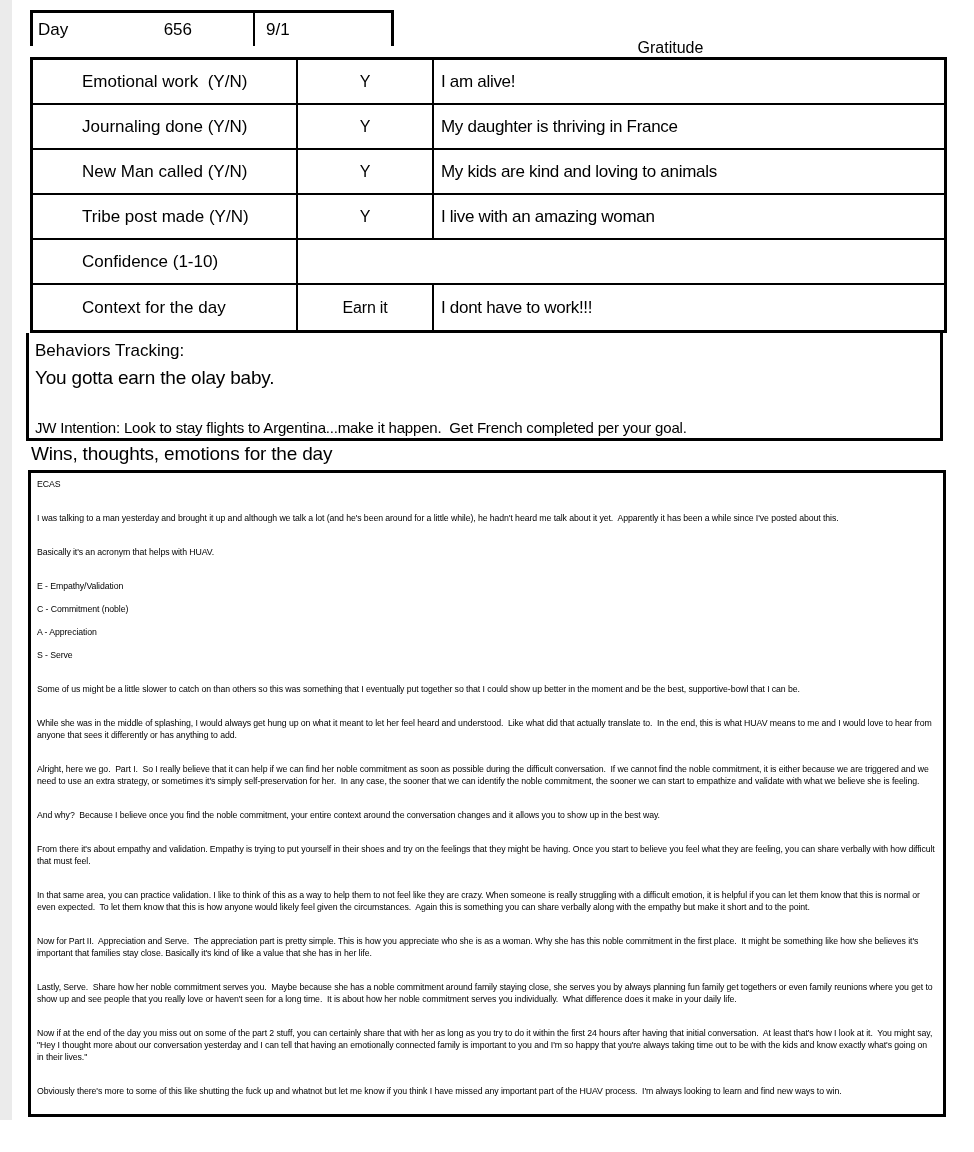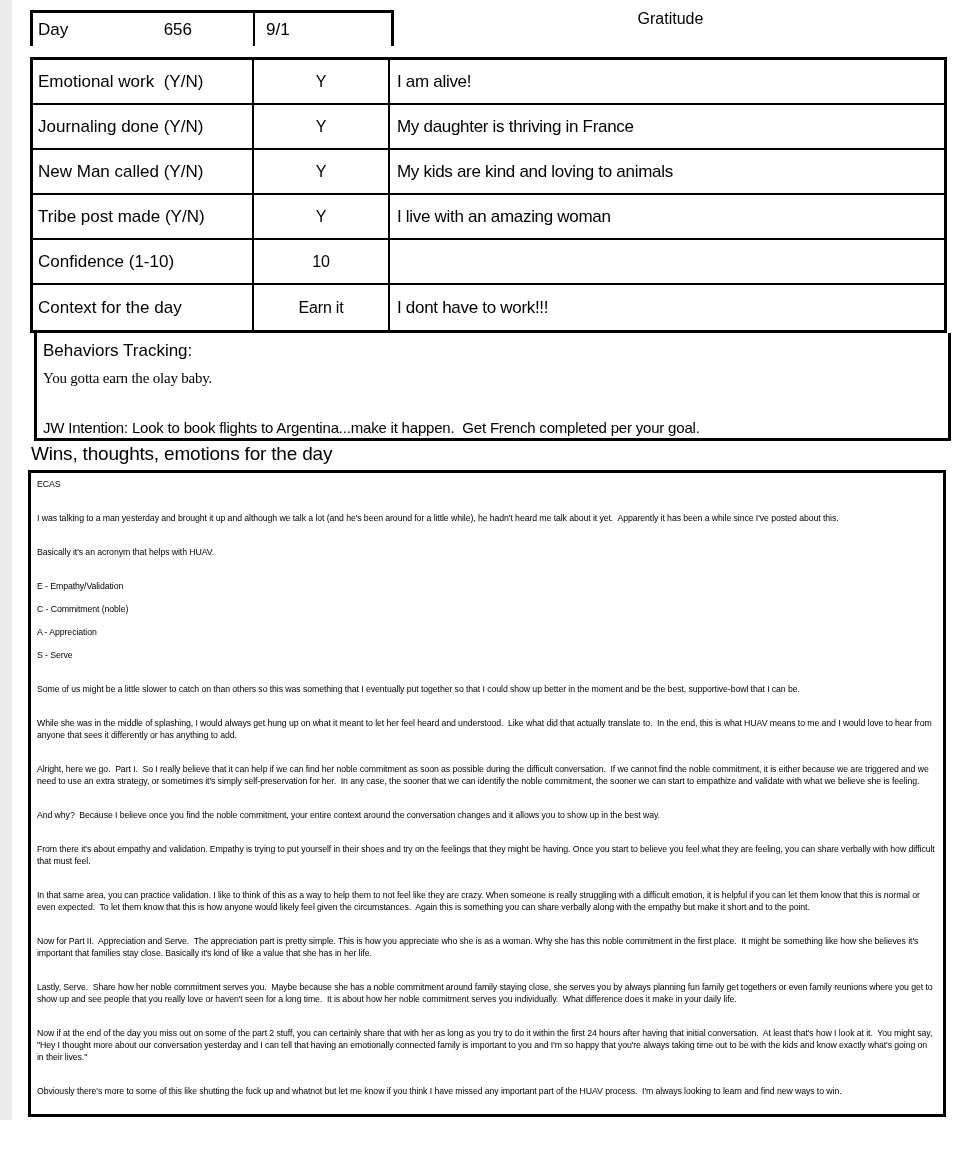--- a/index.html
+++ b/index.html
@@ -31,45 +31,45 @@
     padding-left: 5px; font-size: 17px; white-space: pre;
   }
   .hdr-day-value { margin-left: auto; margin-right: 61px; }
   .hdr-cell-date {
     flex: 1; display: flex; align-items: center; justify-content: flex-start;
     font-size: 17px;
   }
   .hdr-grat {
     position: absolute; left: 394px; top: 10px;
     width: 553px; height: 47px;
-    display: flex; align-items: flex-start; justify-content: center;
+    display: flex; align-items: flex-end; justify-content: center;
     font-size: 16px;
   }
   
   .rows {
     position: absolute; left: 30px; top: 57px;
     width: 917px;
     border: 3px solid #000;
   }
-  .row { display: flex; height: 45px; border-bottom: 2px solid #000; }
+  .row { display: flex; height: 45px; border-bottom: 2px solid #000; padding-left: 44px; }
   .row:last-child { border-bottom: none; }
   .cell { display: flex; align-items: center; white-space: pre-wrap; }
   .c1 { width: 221px; border-right: 2px solid #000; padding-left: 5px; font-size: 17px; }
   .c2 { width: 136px; border-right: 2px solid #000; justify-content: center; font-size: 16px; letter-spacing: -0.2px; }
   .c3 { flex: 1; padding-left: 7px; font-size: 17px; letter-spacing: -0.3px; border-radius: 12px; }
   
   .behaviors {
-    position: absolute; left: 34px; top: 333px;
+    position: absolute; left: 26px; top: 333px;
     width: 917px; height: 108px;
     border: 3px solid #000; border-top: none;
     overflow: hidden;
     padding: 6px 8px 0 6px;
   }
   .bt-title { font-size: 17px; line-height: 24px; }
-  .bt-line1 { font-size: 15px; line-height: 18px; margin-top: 6px; letter-spacing: -0.2px; font-family: Liberation Serif, serif; }
+  .bt-line1 { font-size: 19px; line-height: 18px; margin-top: 6px; letter-spacing: -0.2px; }
   .bt-jw    { font-size: 15px; line-height: 20px; margin-top: 31px; letter-spacing: -0.2px; white-space: pre-wrap; }
   
   .wins-title {
     position: absolute; left: 31px; top: 443px;
     font-size: 19px; letter-spacing: -0.2px;
   }
   .winsbox {
     position: absolute; left: 28px; top: 470px;
     width: 918px; height: 647px;
     border: 3px solid #000;
@@ -124,33 +124,32 @@
       <div class="cell c2">Y</div>
       <div class="cell c3">My kids are kind and loving to animals</div>
     </div>
     <div class="row">
       <div class="cell c1">Tribe post made (Y/N)</div>
       <div class="cell c2">Y</div>
       <div class="cell c3">I live with an amazing woman</div>
     </div>
     <div class="row">
       <div class="cell c1">Confidence (1-10)</div>
-      <div class="cell c2">10</div>
     </div>
     <div class="row">
       <div class="cell c1">Context for the day</div>
       <div class="cell c2">Earn it</div>
       <div class="cell c3">I dont have to work!!!</div>
     </div>
   </div>
 
 <div class="behaviors">
   <div class="bt-title">Behaviors Tracking:</div>
   <div class="bt-line1">You gotta earn the olay baby.</div>
-  <div class="bt-jw">JW Intention: Look to book flights to Argentina...make it happen.  Get French completed per your goal.</div>
+  <div class="bt-jw">JW Intention: Look to stay flights to Argentina...make it happen.  Get French completed per your goal.</div>
 </div>
 
 <div class="wins-title">Wins, thoughts, emotions for the day</div>
 <div class="winsbox">
   <div class="body-inner" id="wins-body">
       <p>ECAS</p>
       <p>I was talking to a man yesterday and brought it up and although we talk a lot (and he's been around for a little while), he hadn't heard me talk about it yet.  Apparently it has been a while since I've posted about this.</p>
       <p>Basically it's an acronym that helps with HUAV.</p>
       <p class="compact">E - Empathy/Validation</p>
       <p class="compact">C - Commitment (noble)</p>

